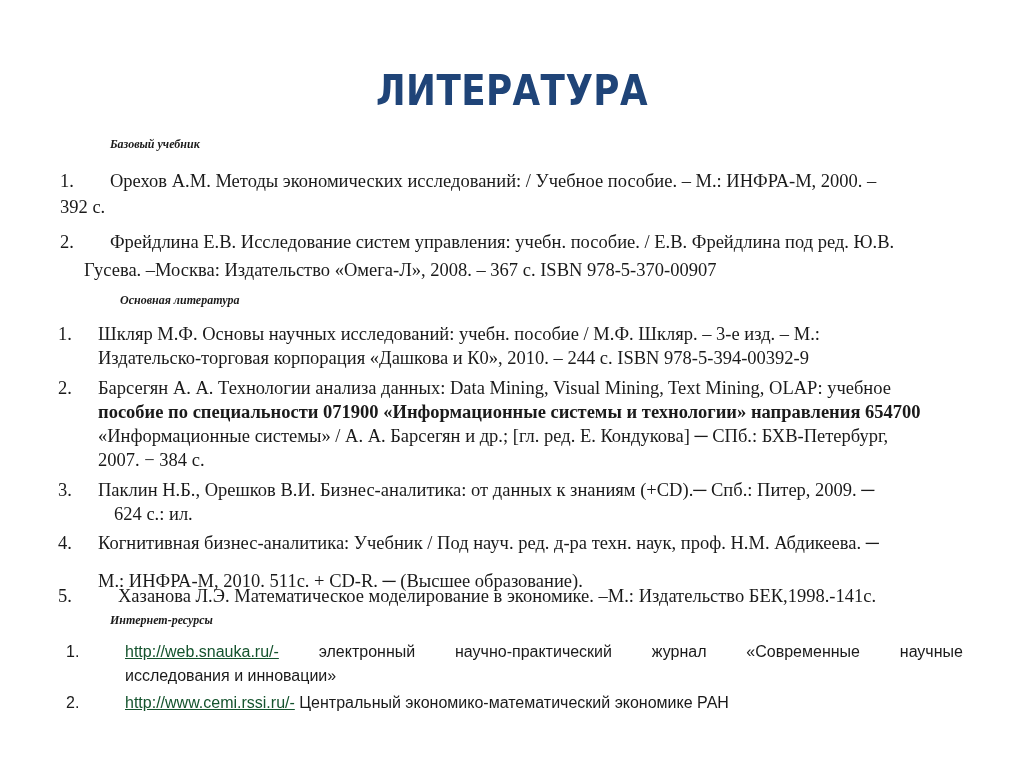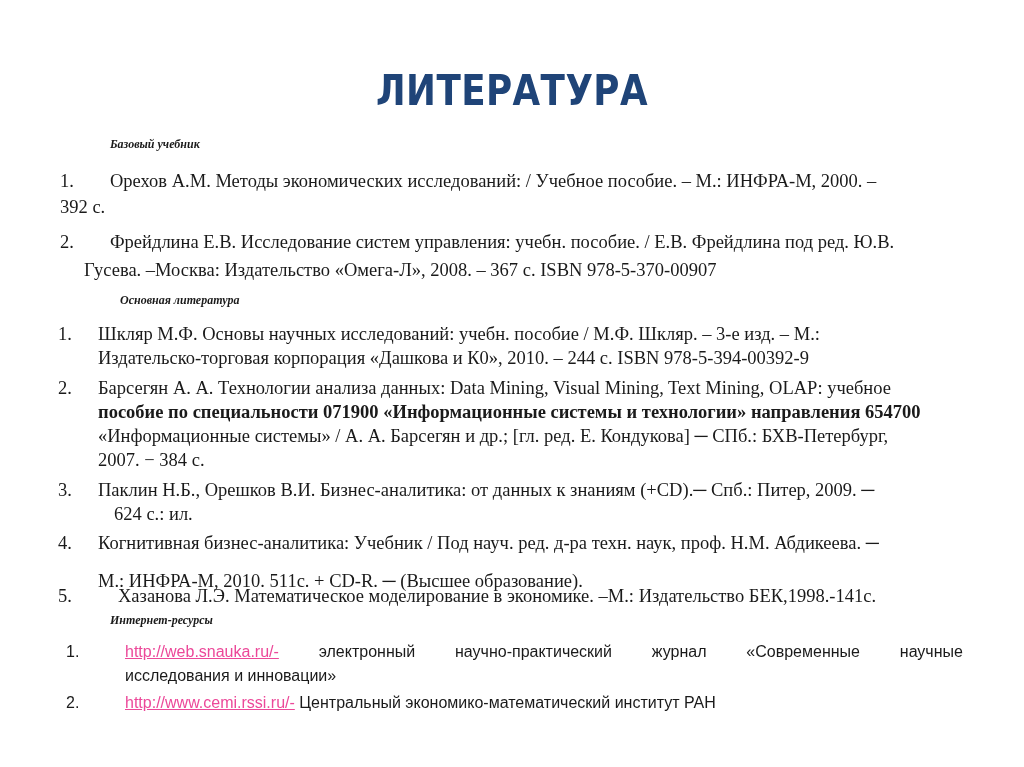--- a/index.html
+++ b/index.html
@@ -46,21 +46,21 @@
   }
   .num {
     position: absolute;
   }
   .sans {
     font-family: "Liberation Sans", sans-serif;
     font-size: 16px;
     color: #1a1a1a;
   }
   a.link {
-    color: #ec4899;
+    color: #14532d;
     text-decoration: underline;
   }
   .justify-row {
     position: absolute;
     display: flex;
     justify-content: space-between;
   }
 </style>
 </head>
 <body>
@@ -125,15 +125,15 @@
     <span>журнал</span>
     <span>«Современные</span>
     <span>научные</span>
   </div>
   <div class="sans line" style="left:125px; top:667px;">исследования и инновации»</div>
 </div>
 
 <div>
   <div class="sans num" style="left:66px; top:694px;">2.</div>
   <div class="sans line" style="left:125px; top:694px;">
-    <a class="link" href="#">http://www.cemi.rssi.ru/-</a><span> Центральный экономико-математический институт РАН</span>
+    <a class="link" href="#">http://www.cemi.rssi.ru/-</a><span> Центральный экономико-математический экономике РАН</span>
   </div>
 </div>
 
 </body></html>

